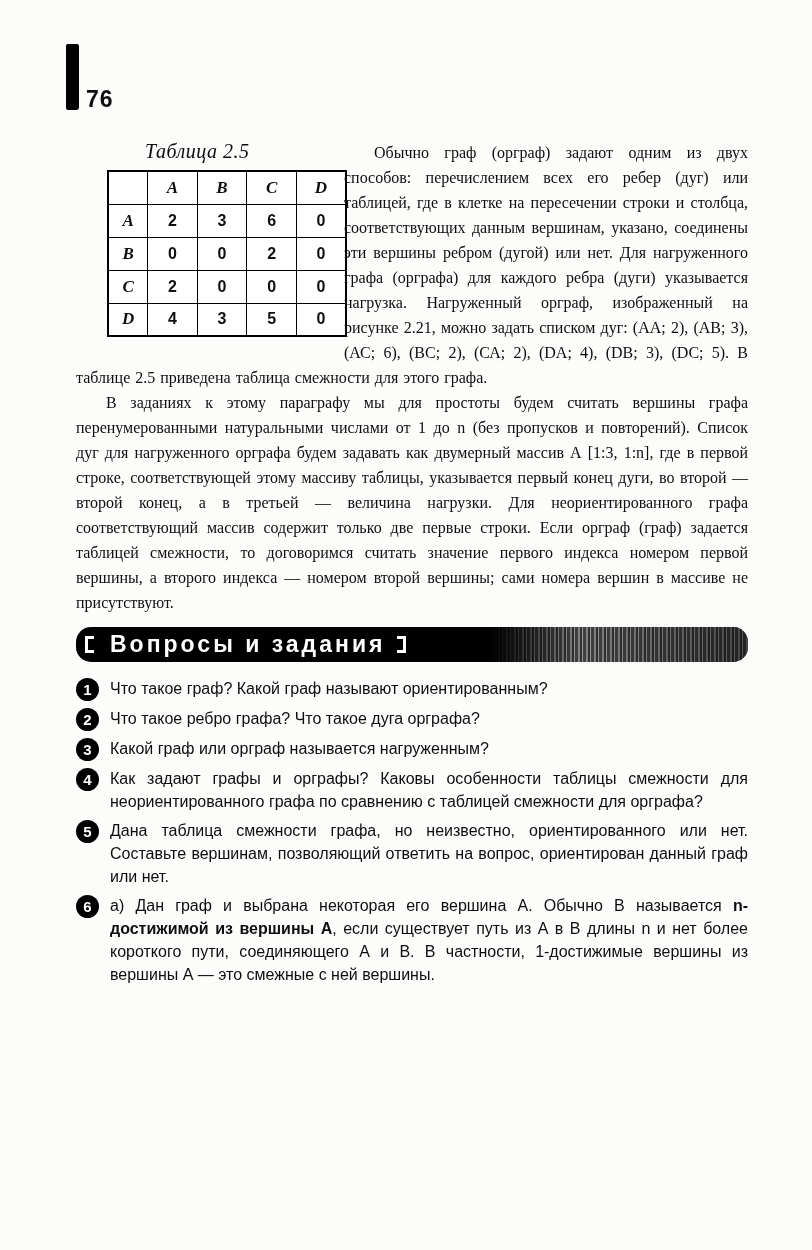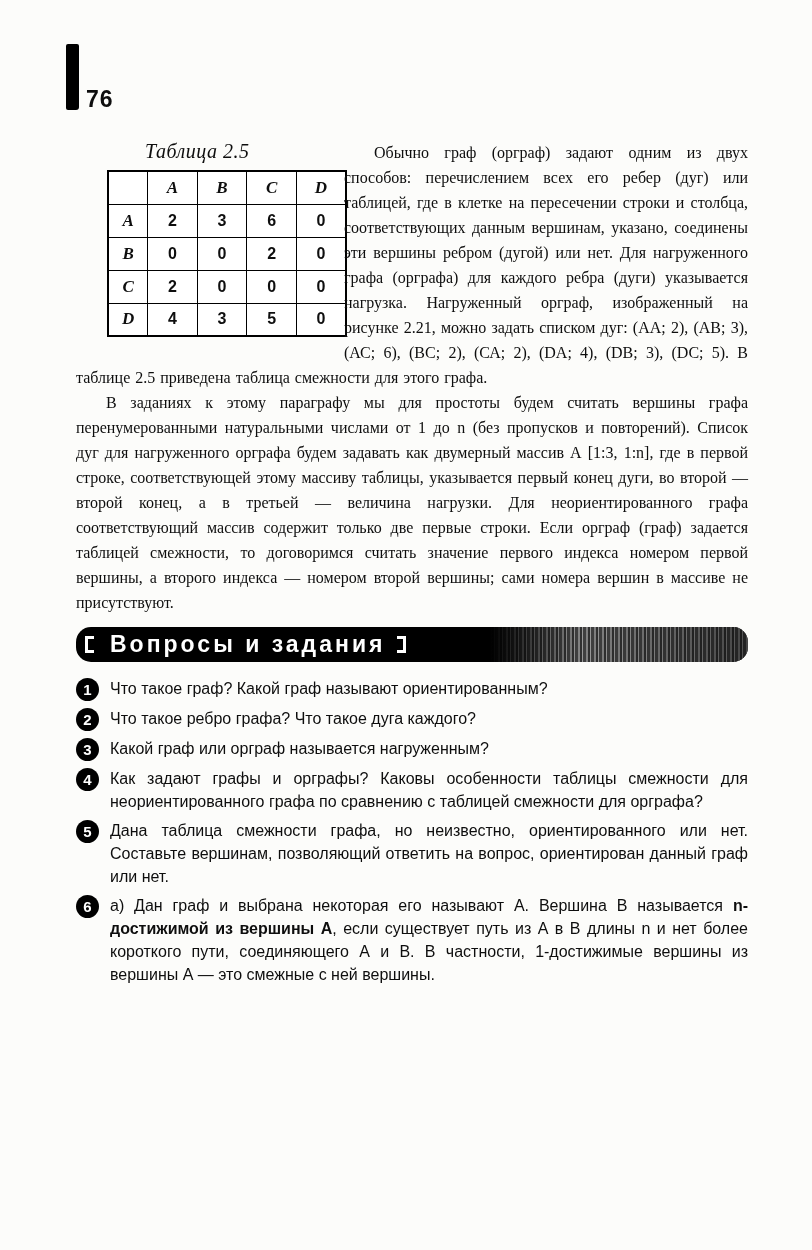--- a/index.html
+++ b/index.html
@@ -151,38 +151,38 @@
 
     <div class="questions">
 
       <div class="q-item">
         <div class="q-badge">1</div>
         <div class="q-text">Что такое граф? Какой граф называют ориентированным?</div>
       </div>
 
       <div class="q-item">
         <div class="q-badge">2</div>
-        <div class="q-text">Что такое ребро графа? Что такое дуга каждого?</div>
+        <div class="q-text">Что такое ребро графа? Что такое дуга орграфа?</div>
       </div>
 
       <div class="q-item">
         <div class="q-badge">3</div>
         <div class="q-text">Какой граф или орграф называется нагруженным?</div>
       </div>
 
       <div class="q-item">
         <div class="q-badge">4</div>
         <div class="q-text">Как задают графы и орграфы? Каковы особенности таблицы смежности для неориентированного графа по сравнению с таблицей смежности для орграфа?</div>
       </div>
 
       <div class="q-item">
         <div class="q-badge">5</div>
         <div class="q-text">Дана таблица смежности графа, но неизвестно, ориентированного или нет. Составьте вершинам, позволяющий ответить на вопрос, ориентирован данный граф или нет.</div>
       </div>
 
       <div class="q-item">
         <div class="q-badge">6</div>
-        <div class="q-text"><span>а) Дан граф и выбрана некоторая его называют А. Вершина В называется </span><b>n-достижимой из вершины А</b><span>, если существует путь из А в В длины n и нет более короткого пути, соединяющего А и В. В частности, 1-достижимые вершины из вершины А — это смежные с ней вершины.</span></div>
+        <div class="q-text"><span>а) Дан граф и выбрана некоторая его вершина А. Обычно В называется </span><b>n-достижимой из вершины А</b><span>, если существует путь из А в В длины n и нет более короткого пути, соединяющего А и В. В частности, 1-достижимые вершины из вершины А — это смежные с ней вершины.</span></div>
       </div>
 
     </div>
   </div>
 </div>
 
 </body></html>

